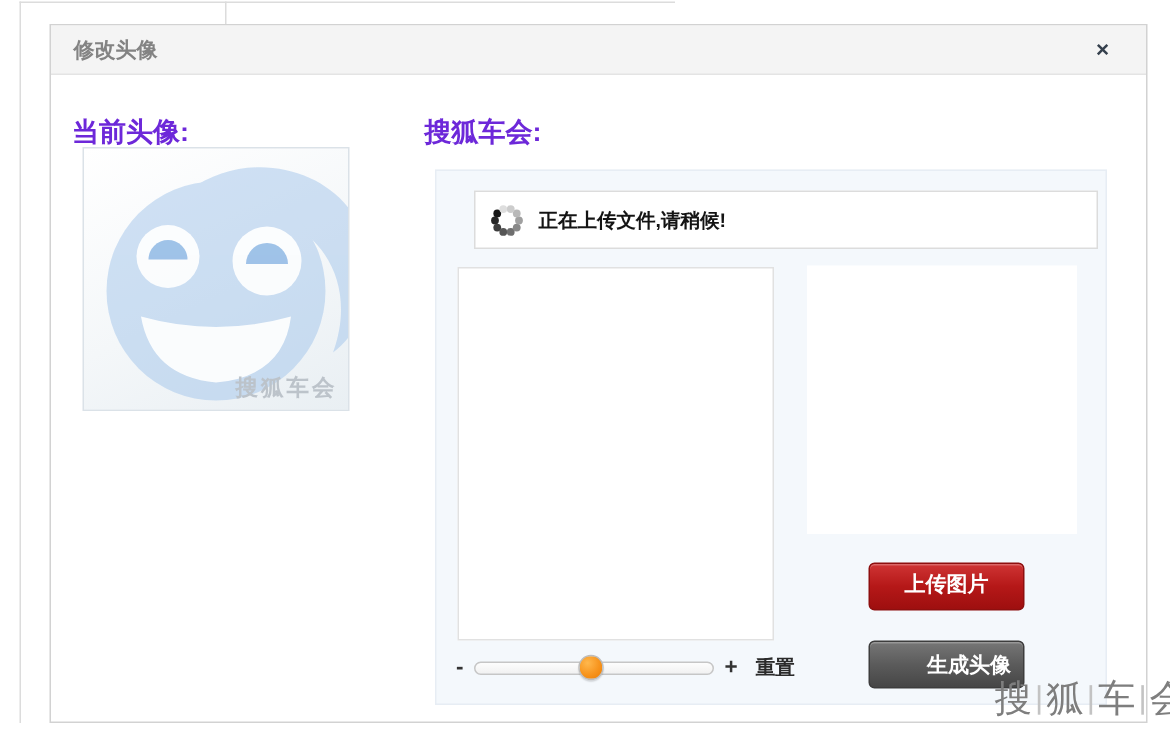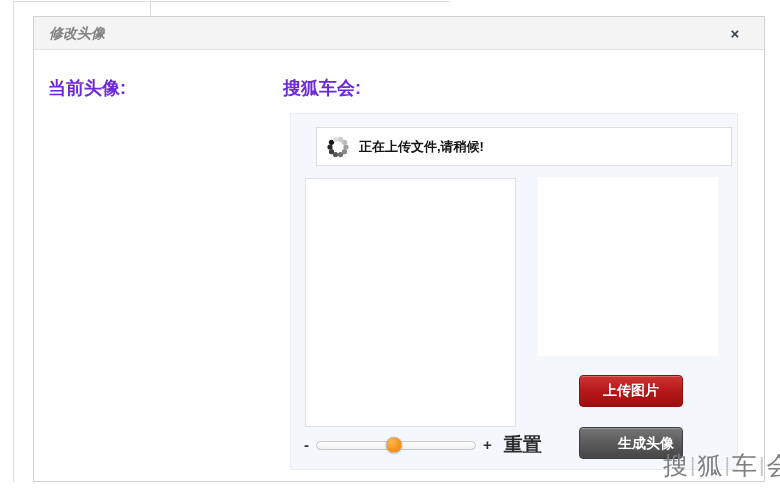--- a/index.html
+++ b/index.html
@@ -19,21 +19,21 @@
   .dialog {
     position:absolute; left:33px; top:16px; width:732px; height:466px;
     background:#ffffff; border:1px solid #d2d2d2;
   }
   .dialog-header {
     position:relative; height:33px; background:#f4f4f4;
     border-bottom:1px solid #e4e4e4;
   }
   .dialog-title {
     position:absolute; left:15px; top:0; line-height:33px;
-    font-size:14px; font-weight:bold; color:#838383;font-style:italic;
+    font-size:14px; font-weight:bold; color:#838383;
   }
   .close-btn {
     position:absolute; right:20px; top:8px; width:18px; height:18px;
     font-size:15px; font-weight:bold; color:#35404d; text-align:center;
     line-height:18px; cursor:pointer;
   }
 
   .section-label { position:absolute; font-size:18px; font-weight:bold; color:#6d28d9; }
   .lbl-current { left:14px;  top:59px; }
   .lbl-editor  { left:249px; top:59px; }
@@ -86,21 +86,21 @@
     background:linear-gradient(#fdfdfd,#f1f1f1);
     border:1px solid #c6c6c6; border-radius:6px; cursor:pointer;
   }
   .slider-handle {
     position:absolute; top:50%; left:49%;
     width:17px; height:17px; border-radius:50%;
     transform:translate(-50%,-50%);
     background:radial-gradient(circle at 35% 30%, #ffb84d 0%, #f7941d 55%, #ef7d00 100%);
     border:1px solid #bdbdbd; box-shadow:0 1px 1px rgba(0,0,0,.15); cursor:pointer;
   }
-  .reset-label { margin-left:12px; font-size:19px; font-weight:bold; color:#2a2a2a; cursor:pointer; }
+  .reset-label { margin-left:12px; font-size:13px; font-weight:bold; color:#2a2a2a; cursor:pointer; }
 
   
   .btn {
     position:absolute; left:288px; width:104px; height:32px;
     border-radius:4px; color:#ffffff; font-size:14px; font-weight:bold;
     text-align:center; line-height:30px; cursor:pointer;
     box-shadow:inset 0 1px 0 rgba(255,255,255,.25);
   }
   .btn-upload {
     top:261px;
@@ -132,20 +132,36 @@
 <div class="dialog">
 
   <div class="dialog-header">
     <span class="dialog-title">修改头像</span>
     <span class="close-btn">×</span>
   </div>
 
   <span class="section-label lbl-current">当前头像:</span>
   <span class="section-label lbl-editor">搜狐车会:</span>
 
+  <div class="avatar-box">
+    <svg width="176" height="174" viewBox="0 0 176 174">
+      <g opacity="0.55">
+        <path d="M70 28 C 108 0 162 12 182 48 C 198 78 192 116 166 136 C 177 106 171 76 148 57 C 126 39 96 33 70 28 Z" fill="#a9c9ec"></path>
+        <circle cx="88" cy="95" r="73" fill="#a9c9ec"></circle>
+      </g>
+      <g opacity="0.92">
+        <circle cx="56" cy="72" r="21" fill="#ffffff"></circle>
+        <path d="M43 74 A 13 13 0 0 1 69 74 Z" fill="#9cc0e8"></path>
+        <circle cx="122" cy="75" r="23" fill="#ffffff"></circle>
+        <path d="M108 77 A 14 14 0 0 1 136 77 Z" fill="#9cc0e8"></path>
+        <path d="M38 112 Q 88 126 138 112 Q 133 152 88 156 Q 45 152 38 112 Z" fill="#ffffff"></path>
+      </g>
+    </svg>
+    <span class="avatar-watermark">搜狐车会</span>
+  </div>
 
   <div class="editor-panel">
 
     <div class="status-bar">
       <svg class="spinner" viewBox="0 0 22 22">
         <circle cx="4.5" cy="6.3" r="2.6" fill="#161616"></circle>
         <circle cx="3" cy="11" r="2.6" fill="#262626"></circle>
         <circle cx="4.5" cy="15.7" r="2.6" fill="#3d3d3d"></circle>
         <circle cx="8.5" cy="18.6" r="2.6" fill="#555555"></circle>
         <circle cx="13.5" cy="18.6" r="2.6" fill="#6e6e6e"></circle>

